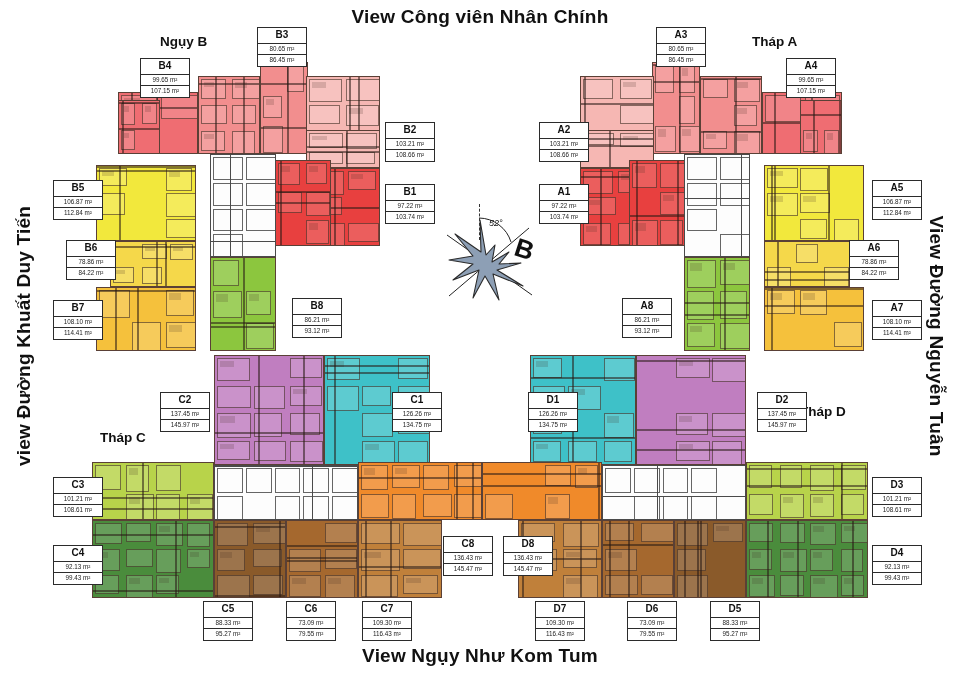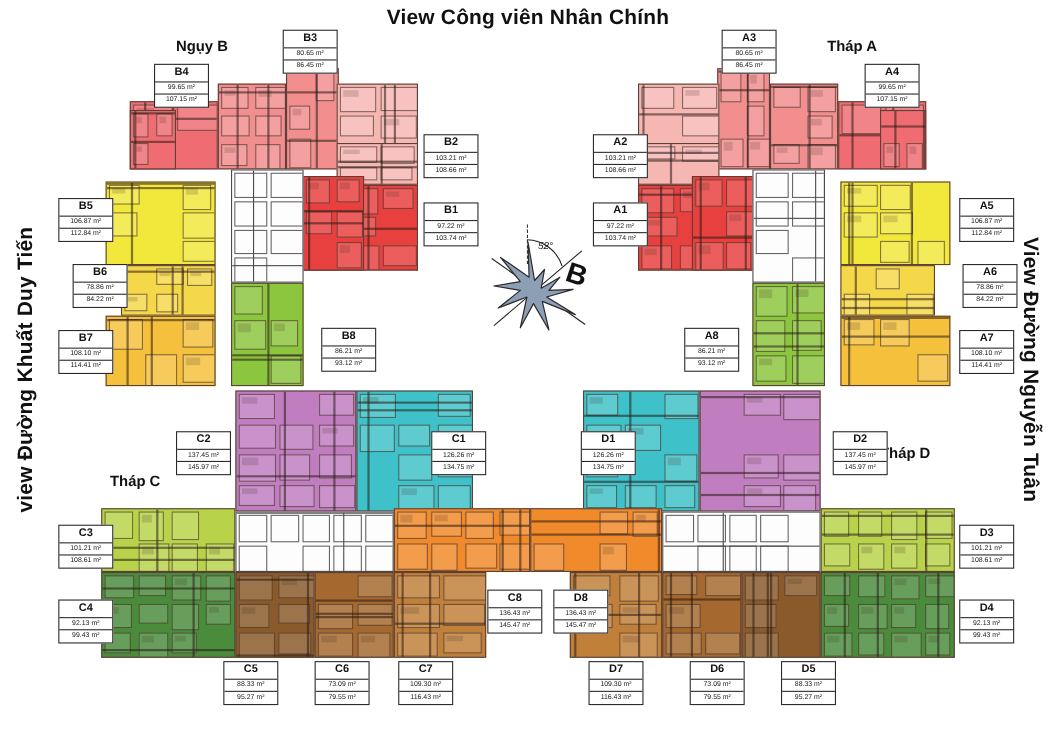--- a/index.html
+++ b/index.html
@@ -44,20 +44,21 @@
                     transform:rotate(18deg);transform-origin:center;}
   #compass .dash{position:absolute;left:42px;top:4px;width:0;height:36px;
                  border-left:1px dashed #333;}
 </style>
 </head>
 <body>
 
 <div id="stage">
 
   <div class="edge-title" id="title-top">View Công viên Nhân Chính</div>
+  <div class="edge-title" id="title-bottom">View Ngụy Như Kom Tum</div>
   <div class="edge-title" id="title-left">view Đường Khuất Duy Tiến</div>
   <div class="edge-title" id="title-right">View Đường Nguyễn Tuân</div>
 
   <div id="blocks-layer">
       <div class="unit" style="left: 118px; top: 92px; width: 80px; height: 62px; background: rgb(239, 109, 114);">
         <div class="room" style="left: 2px; top: 2px; width: 35.3072px; height: 25.5361px;"></div>
         <div class="thin" style="left: 5px; top: 5px; width: 15.8882px; height: 7.66084px; opacity: 0.35;"></div>
         <div class="room" style="left: 42px; top: 2px; width: 35.5287px; height: 21.7268px;"></div>
         <div class="room" style="left: 2px; top: 33px; width: 34.2934px; height: 22.3125px;"></div>
         <div class="wall" style="left: 0px; top: 14px; width: 80px; height: 1.6px;"></div>
@@ -693,21 +694,21 @@
       <div class="callout" style="left: 539px; top: 184px;">
         <div class="code">A1</div>
         <div class="area div">97.22 m²</div>
         <div class="area">103.74 m²</div>
       </div>
       <div class="callout" style="left: 872px; top: 180px;">
         <div class="code">A5</div>
         <div class="area div">106.87 m²</div>
         <div class="area">112.84 m²</div>
       </div>
-      <div class="callout" style="left: 875px; top: 240px;">
+      <div class="callout" style="left: 849px; top: 240px;">
         <div class="code">A6</div>
         <div class="area div">78.86 m²</div>
         <div class="area">84.22 m²</div>
       </div>
       <div class="callout" style="left: 872px; top: 300px;">
         <div class="code">A7</div>
         <div class="area div">108.10 m²</div>
         <div class="area">114.41 m²</div>
       </div>
       <div class="callout" style="left: 622px; top: 298px;">

